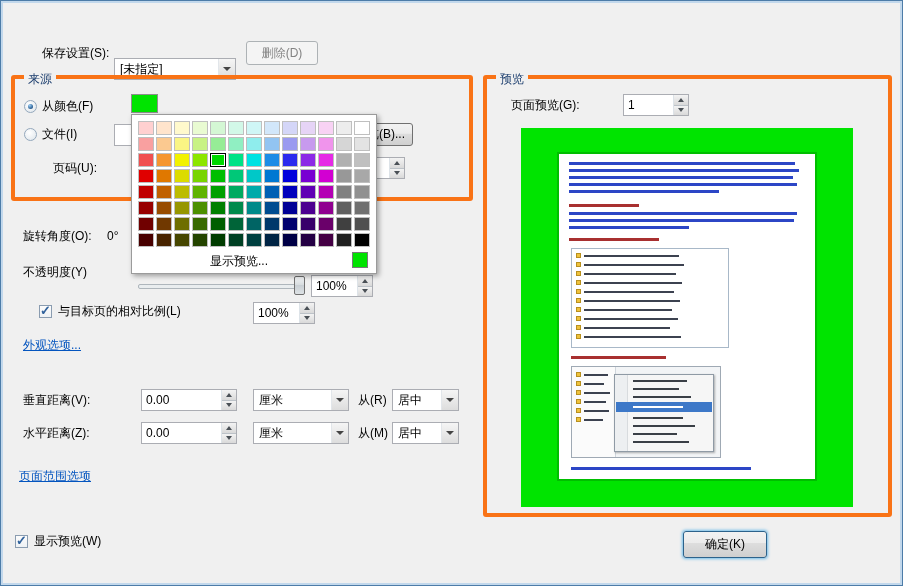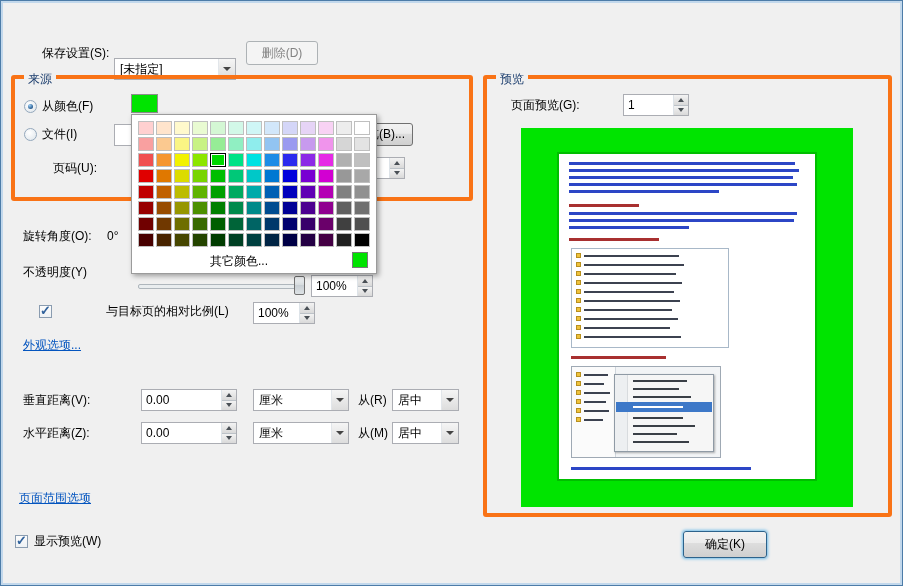--- a/index.html
+++ b/index.html
@@ -139,21 +139,21 @@
     <span class="spin-btns">
       <span class="spin-up">
           <i class="tri-up-s"></i>
         </span>
       <span class="spin-dn">
           <i class="tri-dn-s"></i>
         </span>
     </span>
   </div>
   <span class="checkbox checked" style="left:38px;top:304px;"></span>
-  <span class="lbl" style="left:57px;top:303px;margin-left:48px;">与目标页的相对比例(L)</span>
+  <span class="lbl" style="left:57px;top:303px;">与目标页的相对比例(L)</span>
   <div class="spin" style="left:252px;top:301px;width:62px;">
     <span class="spin-val">100%</span>
     <span class="spin-btns">
       <span class="spin-up">
           <i class="tri-up-s"></i>
         </span>
       <span class="spin-dn">
           <i class="tri-dn-s"></i>
         </span>
     </span>
@@ -204,21 +204,21 @@
       </span>
   </div>
   <span class="lbl" style="left:357px;top:425px;">从(M)</span>
   <div class="combo" style="left:391px;top:421px;width:67px;">
     <span class="combo-val">居中</span>
     <span class="combo-btn">
         <i class="tri-dn"></i>
       </span>
   </div>
 
-  <a class="link" style="left:18px;top:489px;">页面范围选项</a>
+  <a class="link" style="left:18px;top:467px;">页面范围选项</a>
 
   <div class="groupbox" style="left:482px;top:74px;width:409px;height:442px;">
     <span class="gcap">预览</span>
   </div>
   <span class="lbl" style="left:510px;top:97px;">页面预览(G):</span>
   <div class="spin" style="left:622px;top:93px;width:66px;">
     <span class="spin-val">1</span>
     <span class="spin-btns">
       <span class="spin-up">
           <i class="tri-up-s"></i>
@@ -429,21 +429,21 @@
         <div class="pcell" style="background-color: rgb(0, 60, 0);"></div>
         <div class="pcell" style="background-color: rgb(0, 64, 36);"></div>
         <div class="pcell" style="background-color: rgb(0, 64, 64);"></div>
         <div class="pcell" style="background-color: rgb(0, 36, 68);"></div>
         <div class="pcell" style="background-color: rgb(0, 0, 70);"></div>
         <div class="pcell" style="background-color: rgb(36, 0, 68);"></div>
         <div class="pcell" style="background-color: rgb(68, 0, 68);"></div>
         <div class="pcell" style="background-color: rgb(32, 32, 32);"></div>
         <div class="pcell" style="background-color: rgb(0, 0, 0);"></div>
       </div>
-    <span class="pmore">其它颜色...</span>
+    <span class="pmore">显示预览...</span>
     <span class="pswatch" style="background-color: rgb(0, 228, 0);"></span>
   </div>
 
   <span class="checkbox checked" style="left:14px;top:534px;"></span>
   <span class="lbl" style="left:33px;top:533px;">显示预览(W)</span>
   <div class="btn default" style="left:682px;top:530px;width:84px;height:27px;">确定(K)</div>
 
 </div>
 
 </body></html>

